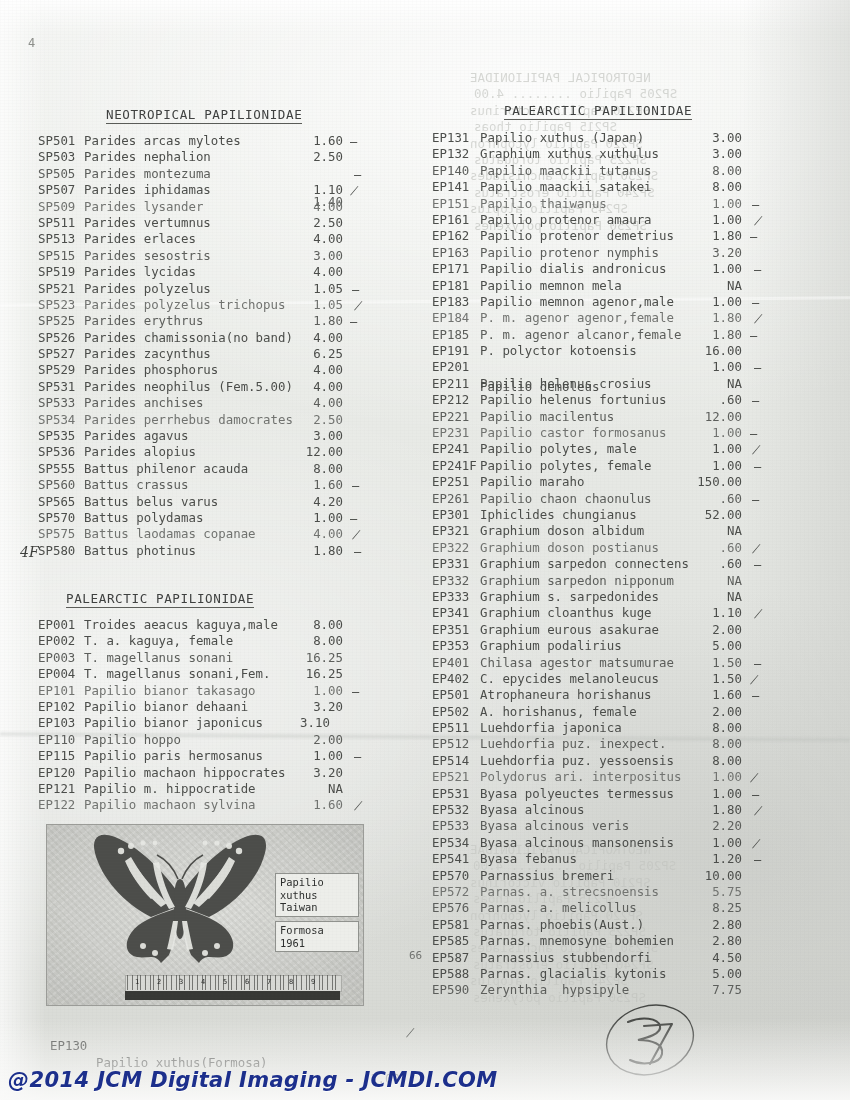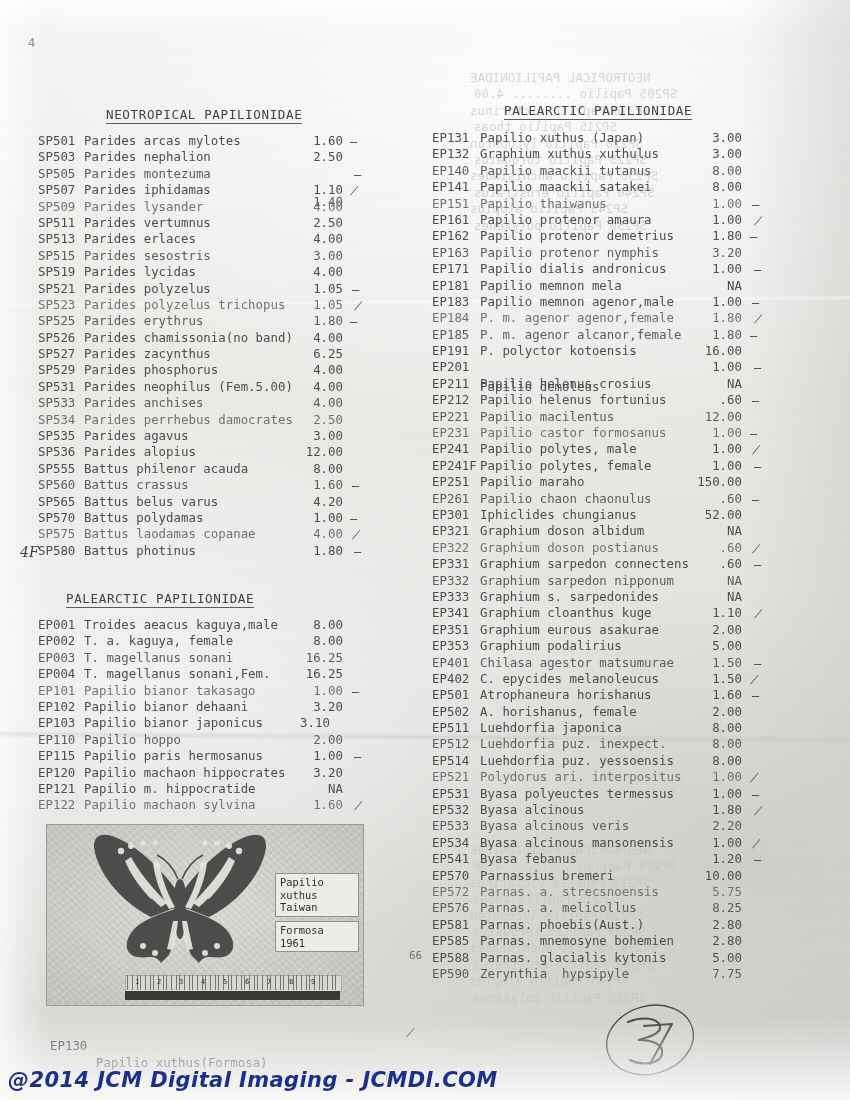--- a/index.html
+++ b/index.html
@@ -269,20 +269,21 @@
         <div class="row"><span class="code" style="left: 0px;">EP531</span><span class="name" style="left: 48px;">Byasa polyeuctes termessus</span><span class="price" style="left: 254px; width: 56px;">1.00</span><span class="tick" style="left: 320px; top: 1px;">—</span></div>
         <div class="row"><span class="code" style="left: 0px;">EP532</span><span class="name" style="left: 48px;">Byasa alcinous</span><span class="price" style="left: 254px; width: 56px;">1.80</span><span class="tick" style="left: 322px; top: 1px;">⟋</span></div>
         <div class="row md"><span class="code" style="left: 0px;">EP533</span><span class="name" style="left: 48px;">Byasa alcinous veris</span><span class="price" style="left: 254px; width: 56px;">2.20</span></div>
         <div class="row"><span class="code" style="left: 0px;">EP534</span><span class="name" style="left: 48px;">Byasa alcinous mansonensis</span><span class="price" style="left: 254px; width: 56px;">1.00</span><span class="tick" style="left: 320px; top: 1px;">⟋</span></div>
         <div class="row"><span class="code" style="left: 0px;">EP541</span><span class="name" style="left: 48px;">Byasa febanus</span><span class="price" style="left: 254px; width: 56px;">1.20</span><span class="tick" style="left: 322px; top: 1px;">—</span></div>
         <div class="row"><span class="code" style="left: 0px;">EP570</span><span class="name" style="left: 48px;">Parnassius bremeri</span><span class="price" style="left: 254px; width: 56px;">10.00</span></div>
         <div class="row lt"><span class="code" style="left: 0px;">EP572</span><span class="name" style="left: 48px;">Parnas. a. strecsnoensis</span><span class="price" style="left: 254px; width: 56px;">5.75</span></div>
         <div class="row md"><span class="code" style="left: 0px;">EP576</span><span class="name" style="left: 48px;">Parnas. a. melicollus</span><span class="price" style="left: 254px; width: 56px;">8.25</span></div>
         <div class="row"><span class="code" style="left: 0px;">EP581</span><span class="name" style="left: 48px;">Parnas. phoebis(Aust.)</span><span class="price" style="left: 254px; width: 56px;">2.80</span></div>
         <div class="row"><span class="code" style="left: 0px;">EP585</span><span class="name" style="left: 48px;">Parnas. mnemosyne bohemien</span><span class="price" style="left: 254px; width: 56px;">2.80</span></div>
+        <div class="row"><span class="code" style="left: 0px;">EP587</span><span class="name" style="left: 48px;">Parnassius stubbendorfi</span><span class="price" style="left: 254px; width: 56px;">4.50</span></div>
         <div class="row"><span class="code" style="left: 0px;">EP588</span><span class="name" style="left: 48px;">Parnas. glacialis kytonis</span><span class="price" style="left: 254px; width: 56px;">5.00</span></div>
         <div class="row md"><span class="code" style="left: 0px;">EP590</span><span class="name" style="left: 48px;">Zerynthia  hypsipyle</span><span class="price" style="left: 254px; width: 56px;">7.75</span></div>
       </div>
   </div>
 
   <div class="hand" style="left:20px;top:544px;font-size:14px;">4F</div>
   <div class="typed lt" style="left:409px;top:949px;font-size:11px;">66</div>
 
   <div id="photo-wrap">
     <div id="photo">

